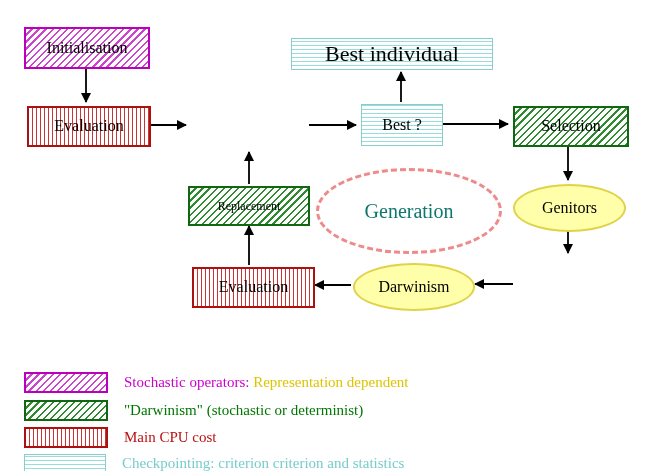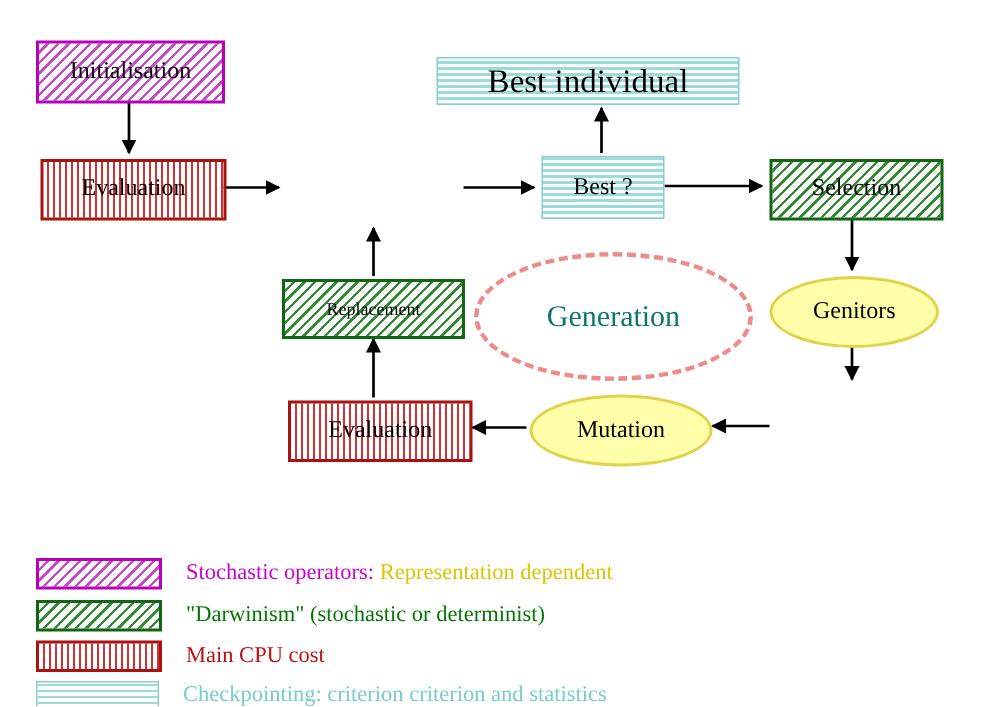--- a/index.html
+++ b/index.html
@@ -89,21 +89,21 @@
 
   <div class="node hatch-magenta n-init">Initialisation</div>
   <div class="node stripe-cyan n-best">Best individual</div>
   <div class="node stripe-red n-eval1">Evaluation</div>
   <div class="node stripe-cyan n-stop">Best ?</div>
   <div class="node hatch-green n-selection">Selection</div>
   <div class="node hatch-green n-replacement">Replacement</div>
   <div class="node generation n-generation">Generation</div>
   <div class="node ellipse n-genitors">Genitors</div>
   <div class="node stripe-red n-eval2">Evaluation</div>
-  <div class="node ellipse n-offspring">Mutation</div>
+  <div class="node ellipse n-offspring">Darwinism</div>
 
   <div class="legend-row lr-1">
     <div class="swatch hatch-magenta"></div>
     <div class="legend-text">
       <span class="t-magenta">Stochastic operators:</span>
       <span class="t-yellow"> Representation dependent</span>
     </div>
   </div>
 
   <div class="legend-row lr-2">

